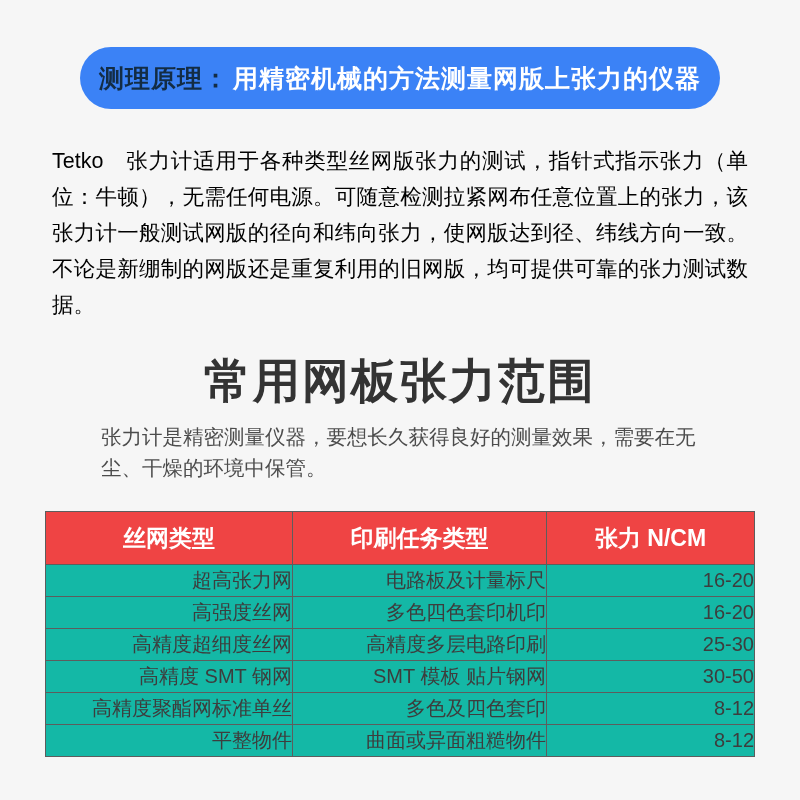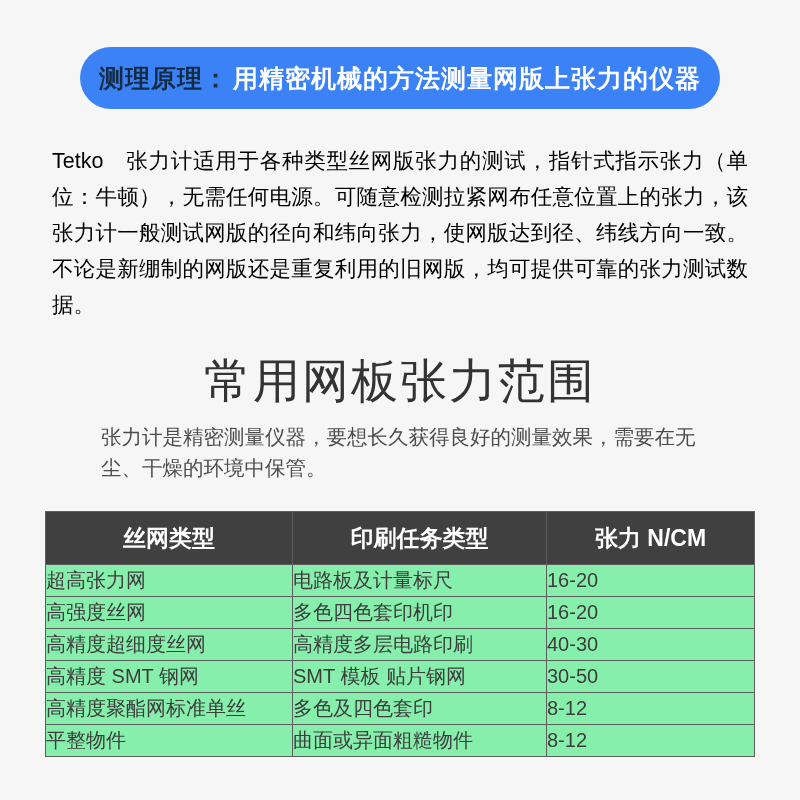--- a/index.html
+++ b/index.html
@@ -37,21 +37,21 @@
     line-height: 36px;
     text-align: justify;
     color: #000000;
   }
 
   .section-title {
     margin: 30px 0 0;
     text-align: center;
     font-size: 47px;
     line-height: 56px;
-    font-weight: normal;
+    font-weight: bold;
     color: #333333;
     letter-spacing: 2px;
   }
 
   .section-subtitle {
     width: 598px;
     margin: 12px auto 0;
     font-size: 20.5px;
     line-height: 31px;
     color: #4c4c4c;
@@ -60,34 +60,34 @@
   table.tension-table {
     width: 709px;
     margin: 28px auto 0;
     border-collapse: collapse;
     table-layout: fixed;
   }
   .tension-table col.c1 { width: 247px; }
   .tension-table col.c2 { width: 254px; }
   .tension-table col.c3 { width: 208px; }
   .tension-table th {
-    background: #404040;
+    background: #ef4444;
     color: #ffffff;
     font-size: 23px;
     font-weight: bold;
     height: 50px;
     border: 1px solid #5d5d5d;
     text-align: center;
   }
   .tension-table td {
-    background: #86efac;
+    background: #14b8a6;
     font-size: 20px;
     color: #3d3d3d;
     height: 31px;
-    text-align: left;
+    text-align: right;
     border: 1px solid #5d5d5d;
     padding: 0;
   }
 </style>
 </head>
 <body>
 
 <div class="banner">
   <span class="banner-label">测理原理：</span>
   <span class="banner-text">用精密机械的方法测量网版上张力的仪器</span>
@@ -119,21 +119,21 @@
       <td>16-20</td>
     </tr>
     <tr>
       <td>高强度丝网</td>
       <td>多色四色套印机印</td>
       <td>16-20</td>
     </tr>
     <tr>
       <td>高精度超细度丝网</td>
       <td>高精度多层电路印刷</td>
-      <td>40-30</td>
+      <td>25-30</td>
     </tr>
     <tr>
       <td>高精度 SMT 钢网</td>
       <td>SMT 模板 贴片钢网</td>
       <td>30-50</td>
     </tr>
     <tr>
       <td>高精度聚酯网标准单丝</td>
       <td>多色及四色套印</td>
       <td>8-12</td>

